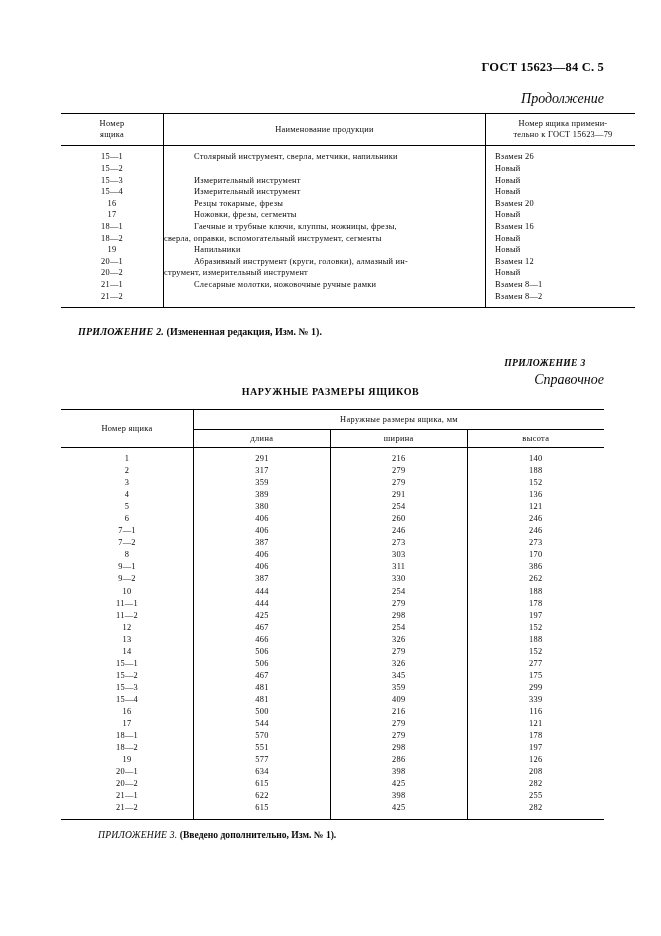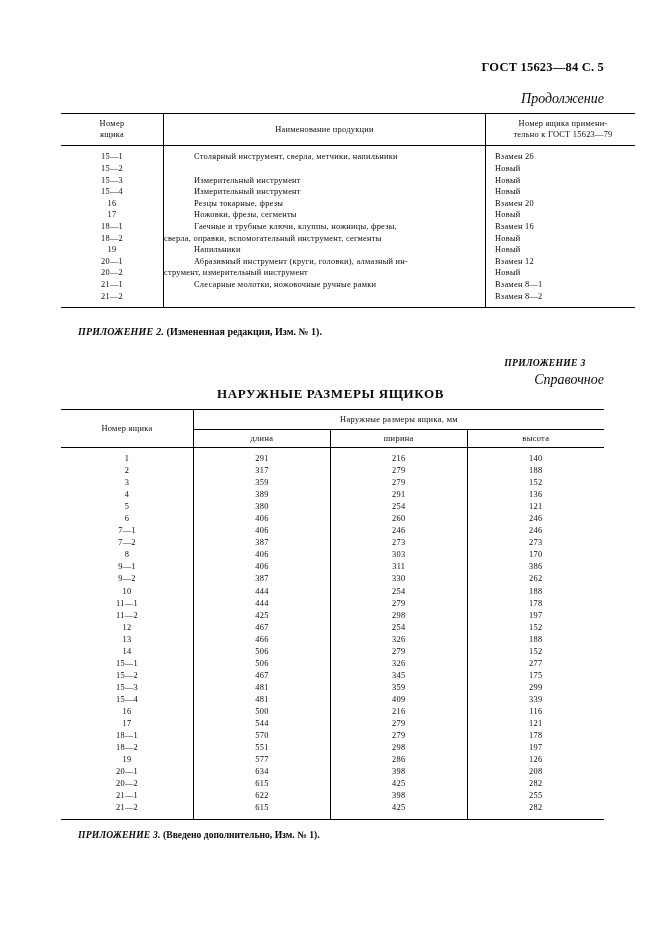--- a/index.html
+++ b/index.html
@@ -141,21 +141,21 @@
     font-size: 14px;
     padding-left: 2px;
     margin-left: 28px;
   }
   .tbl2-title {
     position: absolute;
     left: 0;
     top: 386px;
     width: 661px;
     text-align: center;
-    font-size: 13px;
+    font-size: 10px;
     font-weight: bold;
     letter-spacing: 0.6px;
   }
 
   
   #table2 {
     left: 61px;
     top: 409px;
     width: 543px;
   }
@@ -187,22 +187,23 @@
 
   .cap-app3 {
     position: absolute;
     left: 78px;
     top: 829px;
     font-size: 9.6px;
     white-space: nowrap;
   }
   .cap-app3 .ital {
     font-style: italic;
-    font-weight: bold;
+    font-weight: normal;
     letter-spacing: 0.2px;
+    margin-left: 20px;
   }
   .cap-app3 .bld { font-weight: bold; }
 </style>
 </head>
 <body>
 
 <div class="page">
 
   <div class="hdr">ГОСТ 15623—84 С. 5</div>
   <div class="continued">Продолжение</div>

